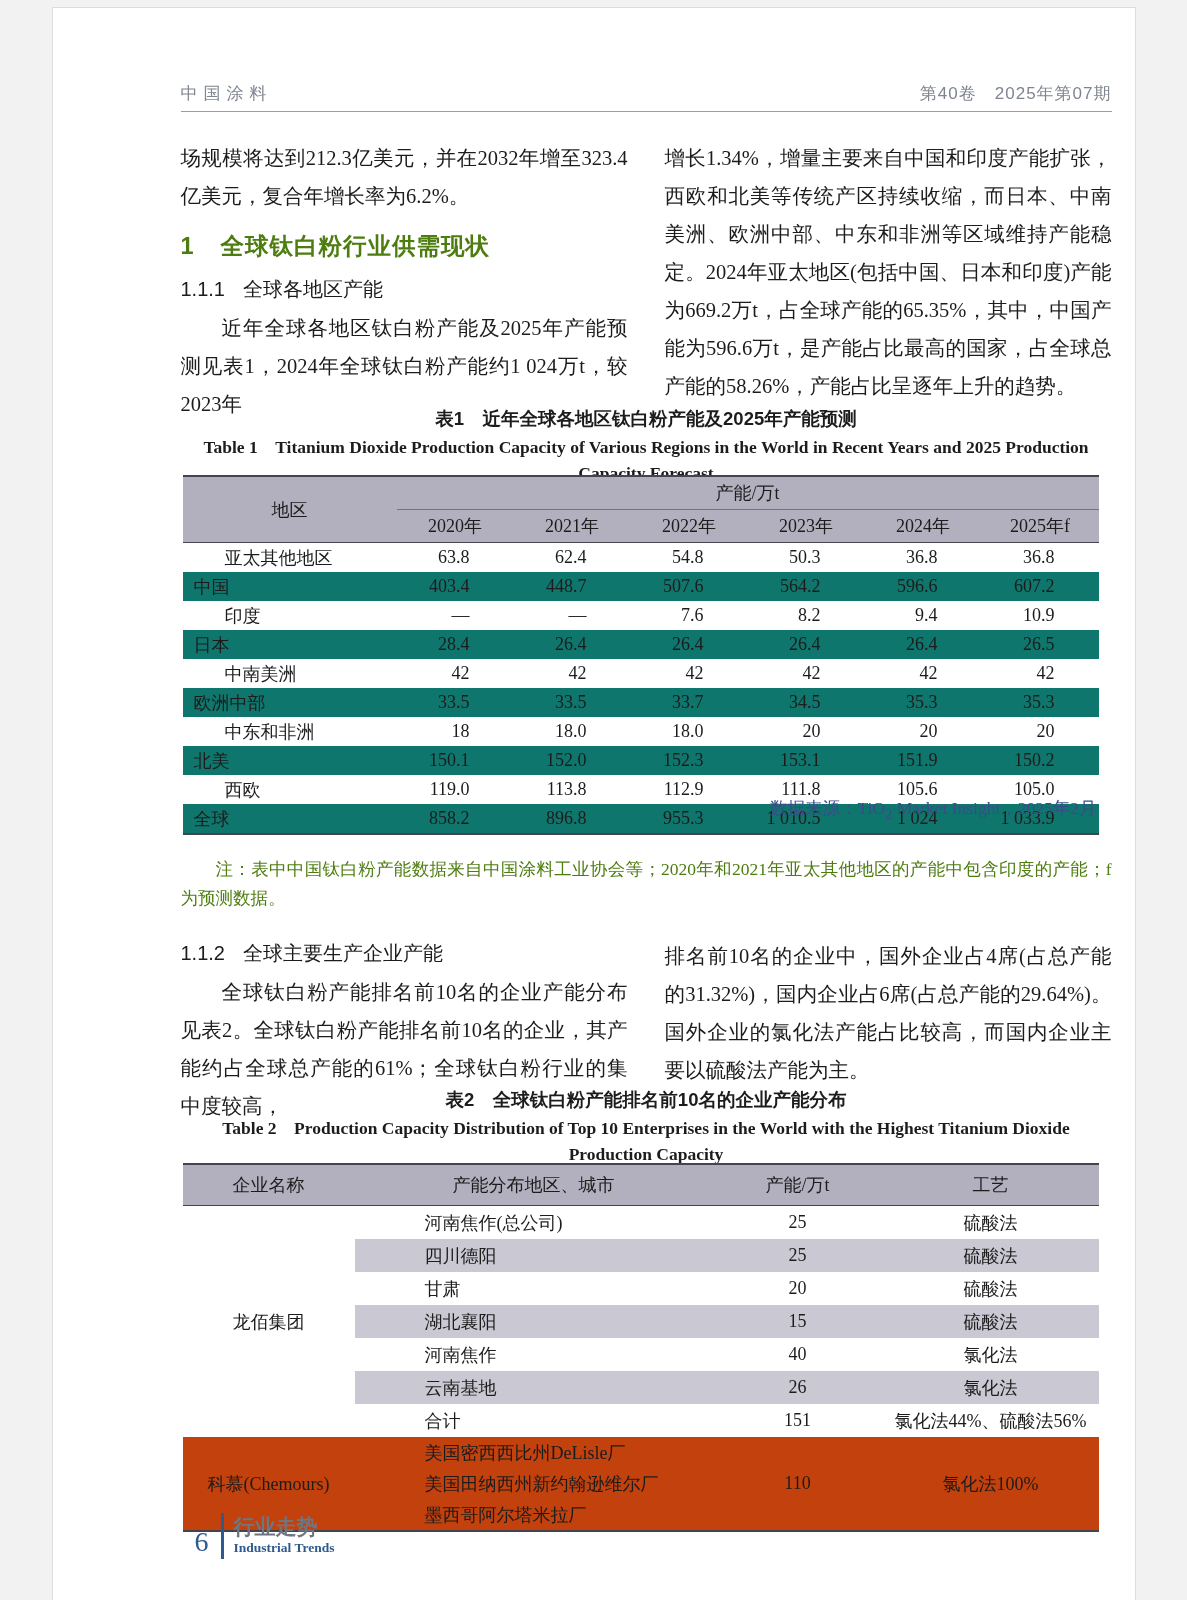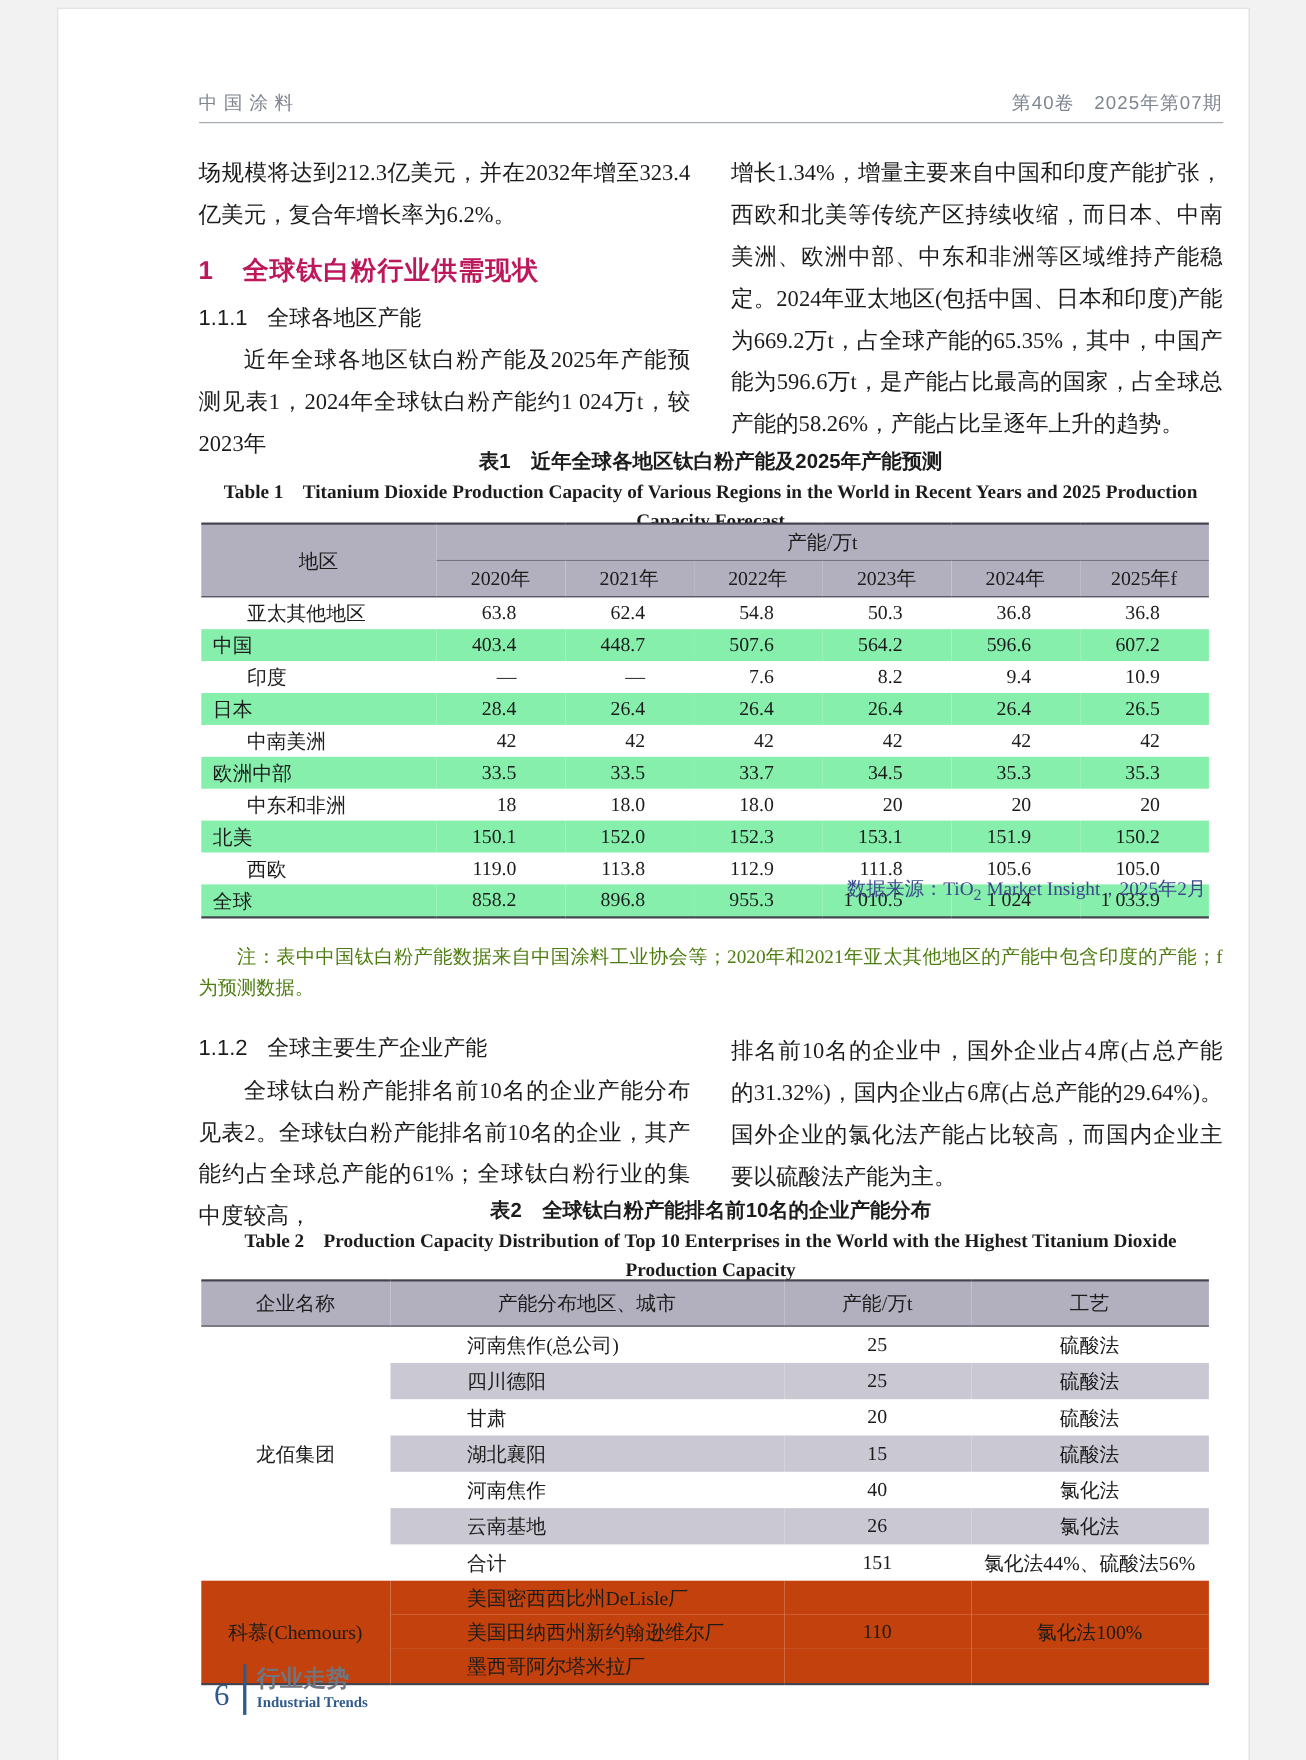--- a/index.html
+++ b/index.html
@@ -14,21 +14,21 @@
     font-family:"Liberation Sans","DejaVu Sans",sans-serif;color:#7f8590;font-size:17px;}
   .runhead .journal{letter-spacing:6px;}
   .runhead .issue{letter-spacing:1px;}
   .headrule{left:128px;top:103px;width:931px;height:0;border-top:1.5px solid #9aa0ab;}
   
   .cols{left:128px;width:931px;display:flex;gap:37px;}
   .col{width:453px;font-size:20.5px;line-height:38px;text-align:justify;}
   .para{margin:0;}
   .indent{text-indent:2em;}
   .h1{font-family:"Liberation Sans","DejaVu Sans",sans-serif;font-weight:bold;
-      color:#be185d;font-size:23.5px;margin:14px 0 10px 0;line-height:34px;letter-spacing:1px;}
+      color:#4d7c0f;font-size:23.5px;margin:14px 0 10px 0;line-height:34px;letter-spacing:1px;}
   .h1 .no{margin-right:26px;}
   .h2{font-family:"Liberation Sans","DejaVu Sans",sans-serif;font-weight:bold;
       color:#54577d;font-size:19.5px;margin:2px 0 6px 0;line-height:30px;}
   .h2 .no{margin-right:18px;}
   .h3{font-size:20px;margin:2px 0 4px 0;line-height:32px;color:#1c1c1c;}
   .h3 .no{font-family:"Liberation Sans","DejaVu Sans",sans-serif;margin-right:18px;}
   
   .tcap{left:128px;width:931px;text-align:center;}
   .tcap .zh{font-family:"Liberation Sans","DejaVu Sans",sans-serif;font-weight:bold;
       font-size:18.5px;line-height:27px;margin:0;}
@@ -39,21 +39,21 @@
   .thbg th{background:#b2b0be;font-weight:normal;}
   .t1 thead th{font-size:18px;}
   .t1 .regionh{text-align:center;}
   .t1 .caph{border-bottom:1px solid #75737f;height:30px;}
   .t1 .yearh{height:30px;text-align:center;}
   .t1 .regionh{height:60px;}
   .t1 tbody td{height:27px;}
   .t1 tbody tr:first-child td{border-top:1.5px solid #44444e;}
   .t1 .rg{text-align:left;padding-left:42px;}
   .t1 .num{text-align:right;padding-right:44px;}
-  .t1 tr.alt td{background:#86efac;padding-left:11px;}
+  .t1 tr.alt td{background:#0f766e;padding-left:11px;}
   .t2 thead th{height:38px;text-align:center;}
   .t2 tbody td{height:31px;}
   .t2 tbody tr:first-child td{border-top:1.5px solid #44444e;}
   .t2 .comp{text-align:center;}
   .t2 .loc{text-align:left;padding-left:70px;}
   .t2 .cap{text-align:center;}
   .t2 .proc{text-align:center;}
   .t2 tr.alt2 td{background:#cac8d3;}
   .t2 tr.g2 td{background:#c2410c;height:29px;}
   .t2 td.locwhite{background:#ffffff;}

